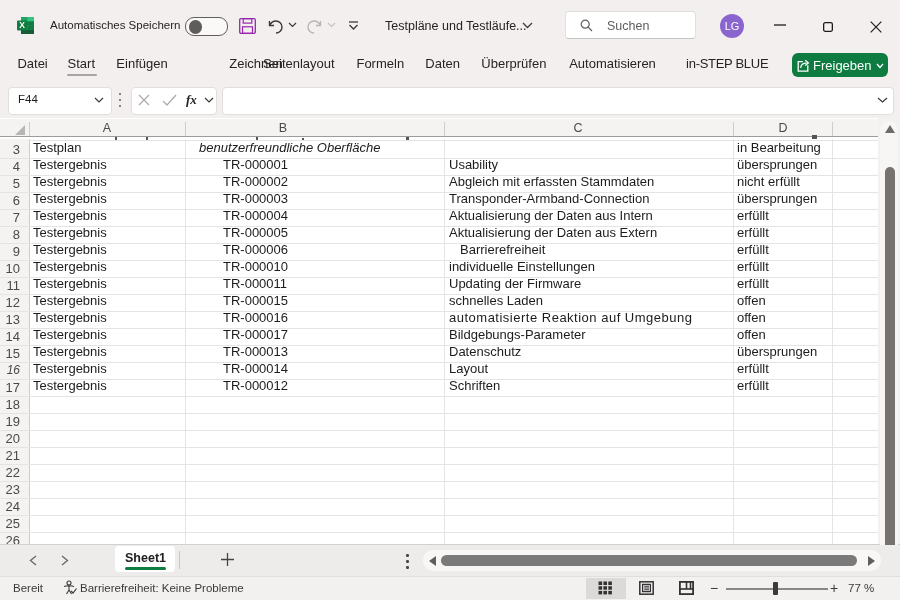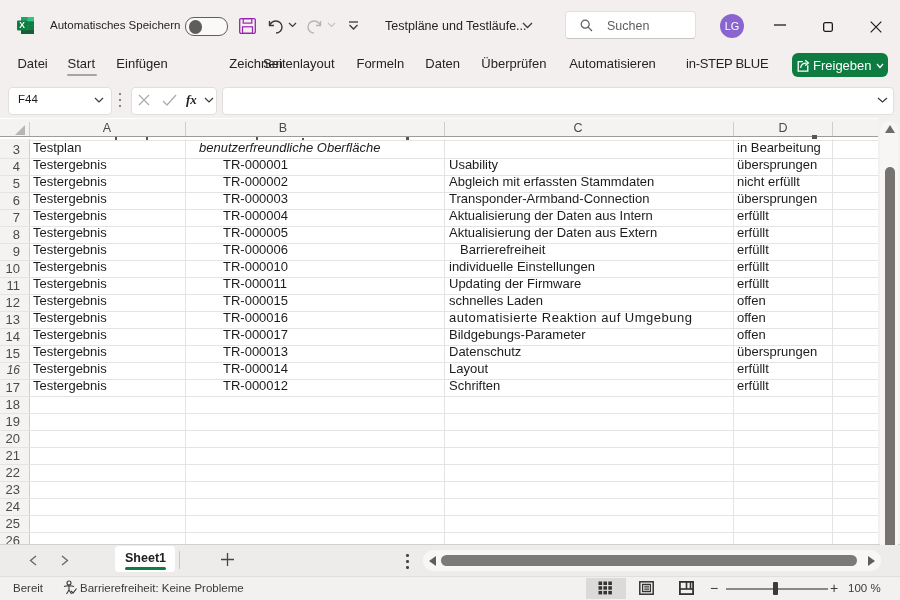--- a/index.html
+++ b/index.html
@@ -340,13 +340,13 @@
   <rect x="0.9" y="0.9" width="13.2" height="12.2" fill="none" stroke="#333" stroke-width="1.8"></rect>
   <line x1="7.5" y1="1" x2="7.5" y2="8" stroke="#333" stroke-width="1.6"></line>
   <line x1="11.5" y1="1" x2="11.5" y2="8" stroke="#333" stroke-width="1.6"></line>
   <line x1="1" y1="8" x2="14" y2="8" stroke="#333" stroke-width="1.6"></line>
 </svg>
 
 <div class="txt" style="left:710px;top:580px;font-size:14px;color:#3b3a39;">−</div>
 <div class="abs" style="left:726px;top:588px;width:102px;height:1.5px;background:#8a8886;"></div>
 <div class="abs" style="left:773px;top:582px;width:5px;height:13px;background:#3b3a39;border-radius:1px;"></div>
 <div class="txt" style="left:830px;top:580px;font-size:14px;color:#3b3a39;">+</div>
-<div class="txt" style="left:848px;top:582px;font-size:11.5px;color:#3b3a39;">100 %</div>
+<div class="txt" style="left:848px;top:582px;font-size:11.5px;color:#3b3a39;">77 %</div>
 
 </body></html>

